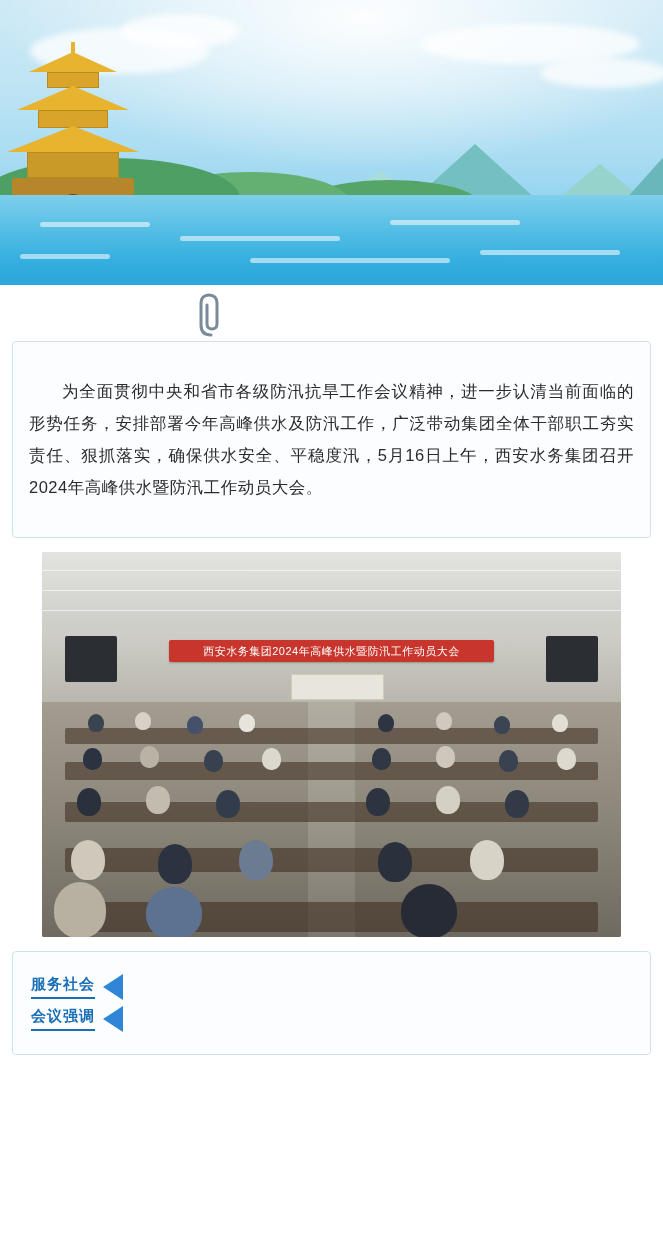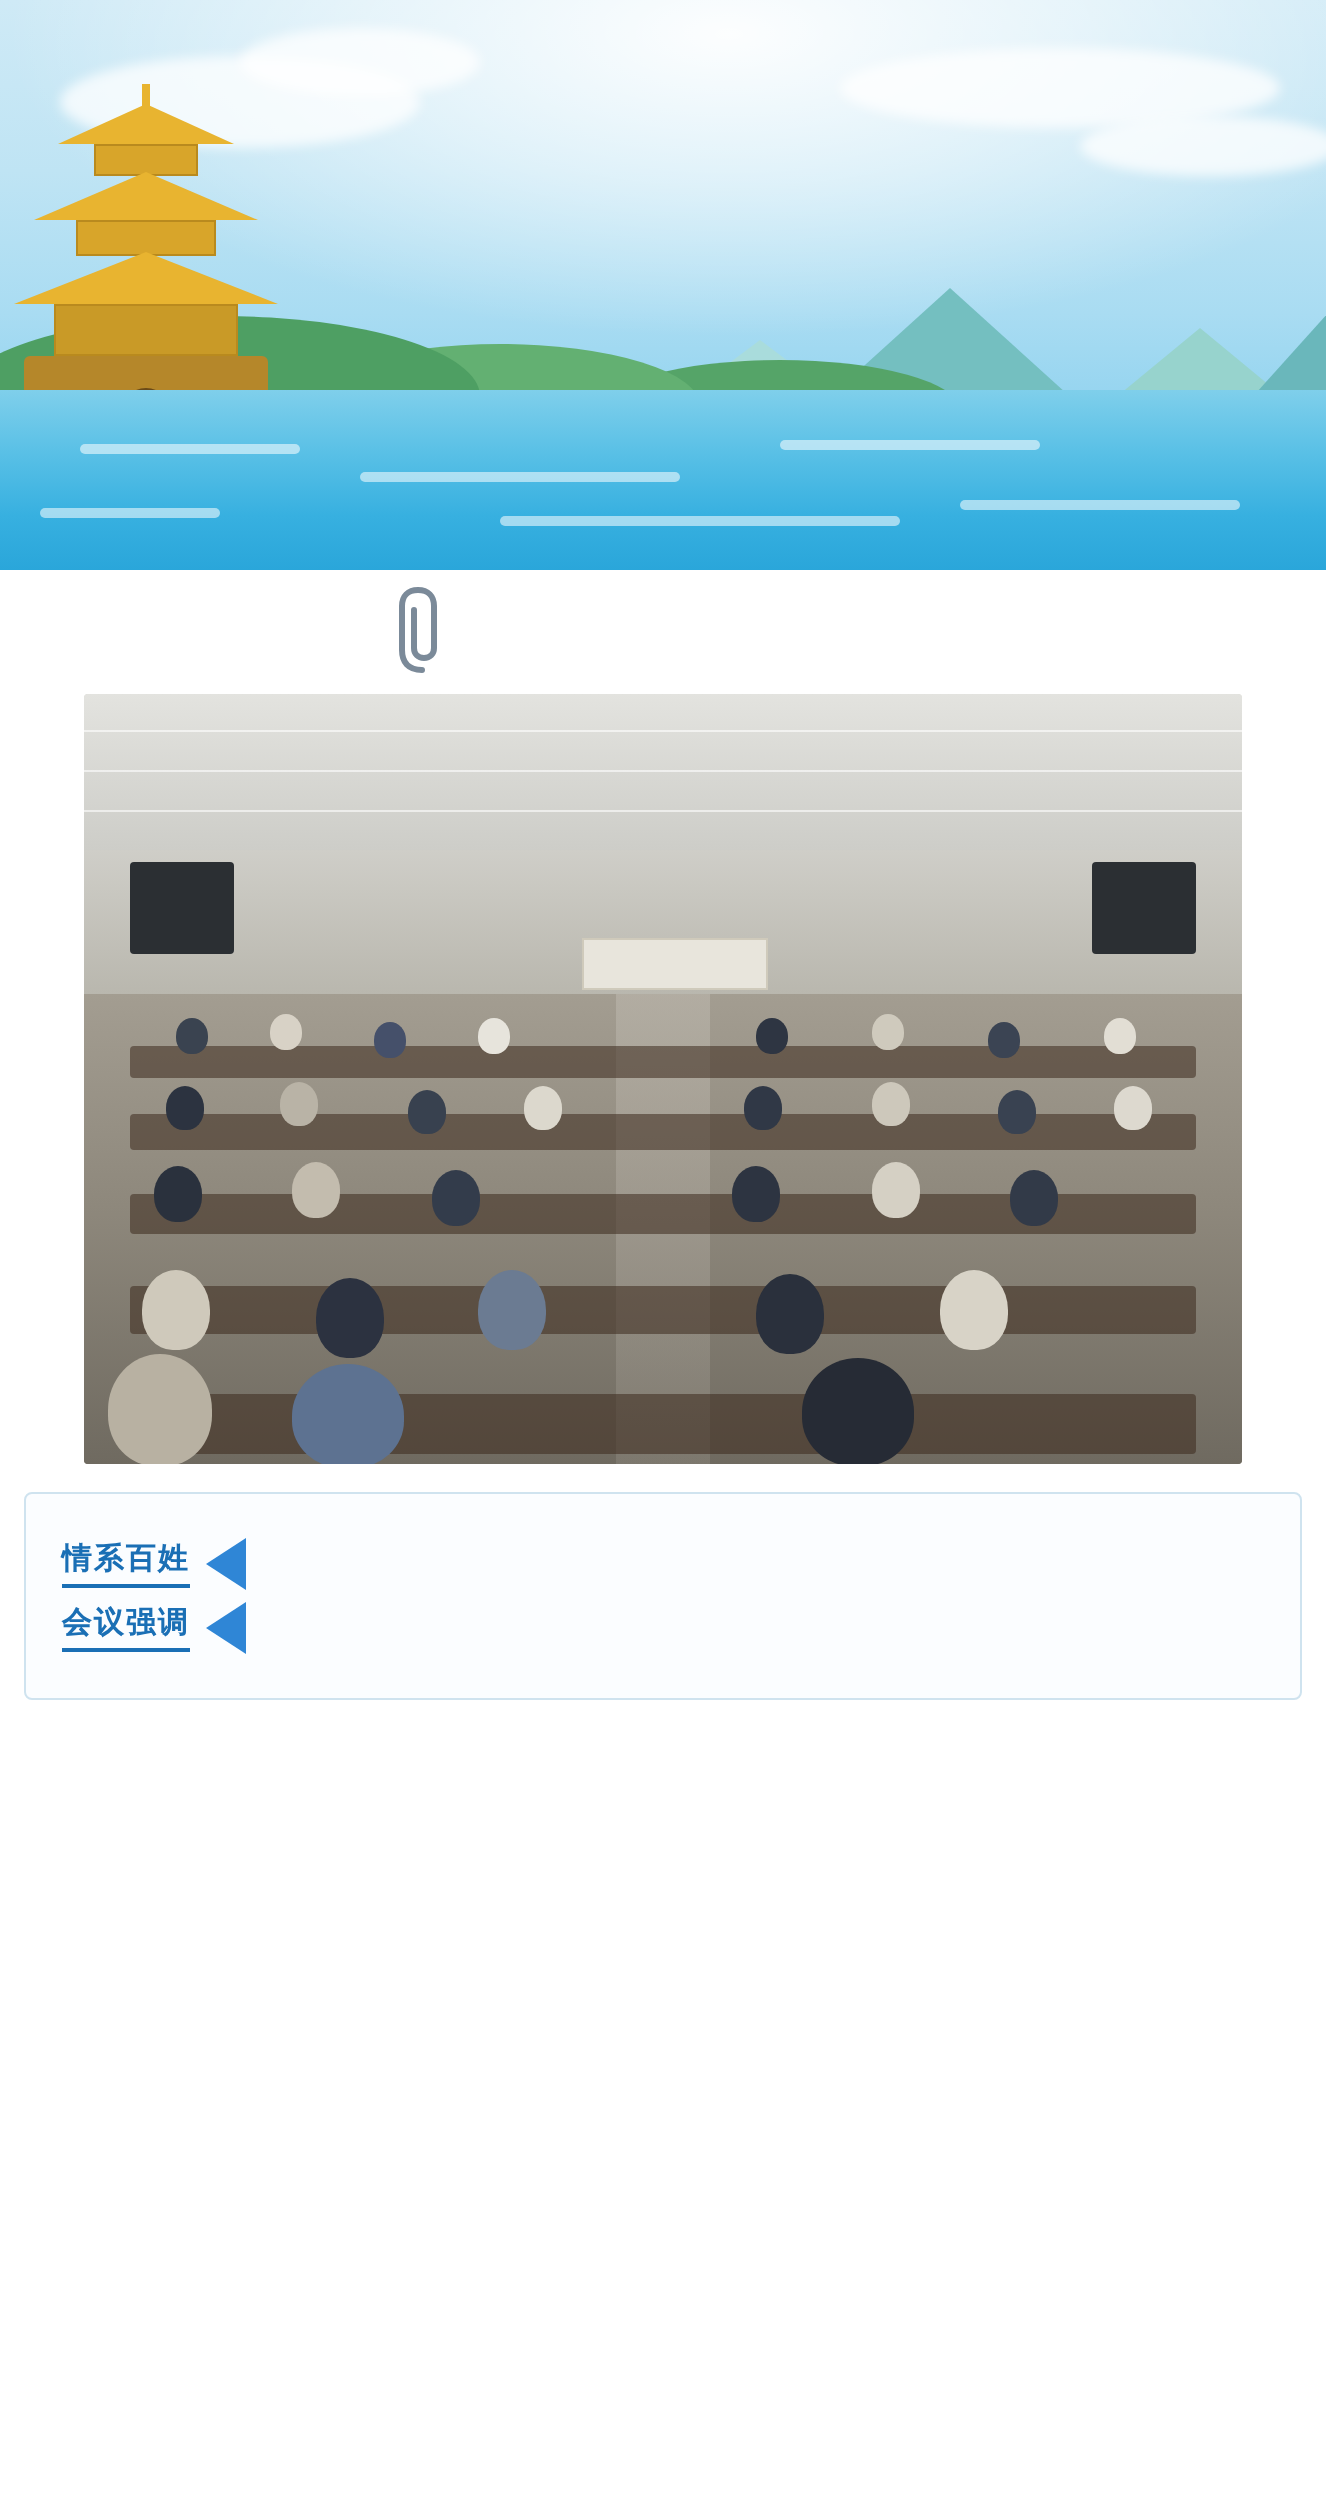--- a/index.html
+++ b/index.html
@@ -292,31 +292,35 @@
   <div class="content">
 
     <div class="clip-wrap">
       <div class="clip">
         <svg width="26" height="44" viewBox="0 0 26 44">
           <path d="M13 42 C6 42 3 38 3 32 L3 10 C3 5 6 2 11 2 C16 2 19 5 19 10 L19 31 C19 34 17 36 14 36 C11 36 9 34 9 31 L9 12" fill="none" stroke="#7b8a99" stroke-width="3" stroke-linecap="round"></path>
         </svg>
       </div>
     </div>
 
+    <div class="para-card">
+      <p class="para">为全面贯彻中央和省市各级防汛抗旱工作会议精神，进一步认清当前面临的形势任务，安排部署今年高峰供水及防汛工作，广泛带动集团全体干部职工夯实责任、狠抓落实，确保供水安全、平稳度汛，5月16日上午，西安水务集团召开2024年高峰供水暨防汛工作动员大会。</p>
+    </div>
 
     <div class="photo-wrap">
       <div class="photo">
         <div class="ceiling">
           <div class="ceil-line" style="top:18px"></div>
           <div class="ceil-line" style="top:38px"></div>
           <div class="ceil-line" style="top:58px"></div>
         </div>
         <div class="wall"></div>
         <div class="screen-l"></div>
         <div class="screen-r"></div>
+        <div class="stage-banner">西安水务集团2024年高峰供水暨防汛工作动员大会</div>
         <div class="table-head"></div>
         <div class="floor"></div>
         <div class="aisle"></div>
 
         <div class="seat-row" style="top:176px;height:16px;"></div>
         <div class="seat-row" style="top:210px;height:18px;"></div>
         <div class="seat-row" style="top:250px;height:20px;"></div>
         <div class="seat-row" style="top:296px;height:24px;"></div>
         <div class="seat-row" style="top:350px;height:30px;"></div>
 
@@ -353,21 +357,21 @@
 
         <div class="crowd-dot" style="left:2%;top:330px;width:52px;height:56px;background:#b8b1a2"></div>
         <div class="crowd-dot" style="left:18%;top:335px;width:56px;height:52px;background:#5d7291"></div>
         <div class="crowd-dot" style="left:62%;top:332px;width:56px;height:54px;background:#262b35"></div>
       </div>
     </div>
 
     <div class="para-card">
 
       <div class="tag-row">
-        <span class="tag">情系百姓</span>
+        <span class="tag">服务社会</span>
         <span class="tri"></span>
       </div>
 
 
       <div class="tag-row">
         <span class="tag">会议强调</span>
         <span class="tri"></span>
       </div>
     </div>
 

